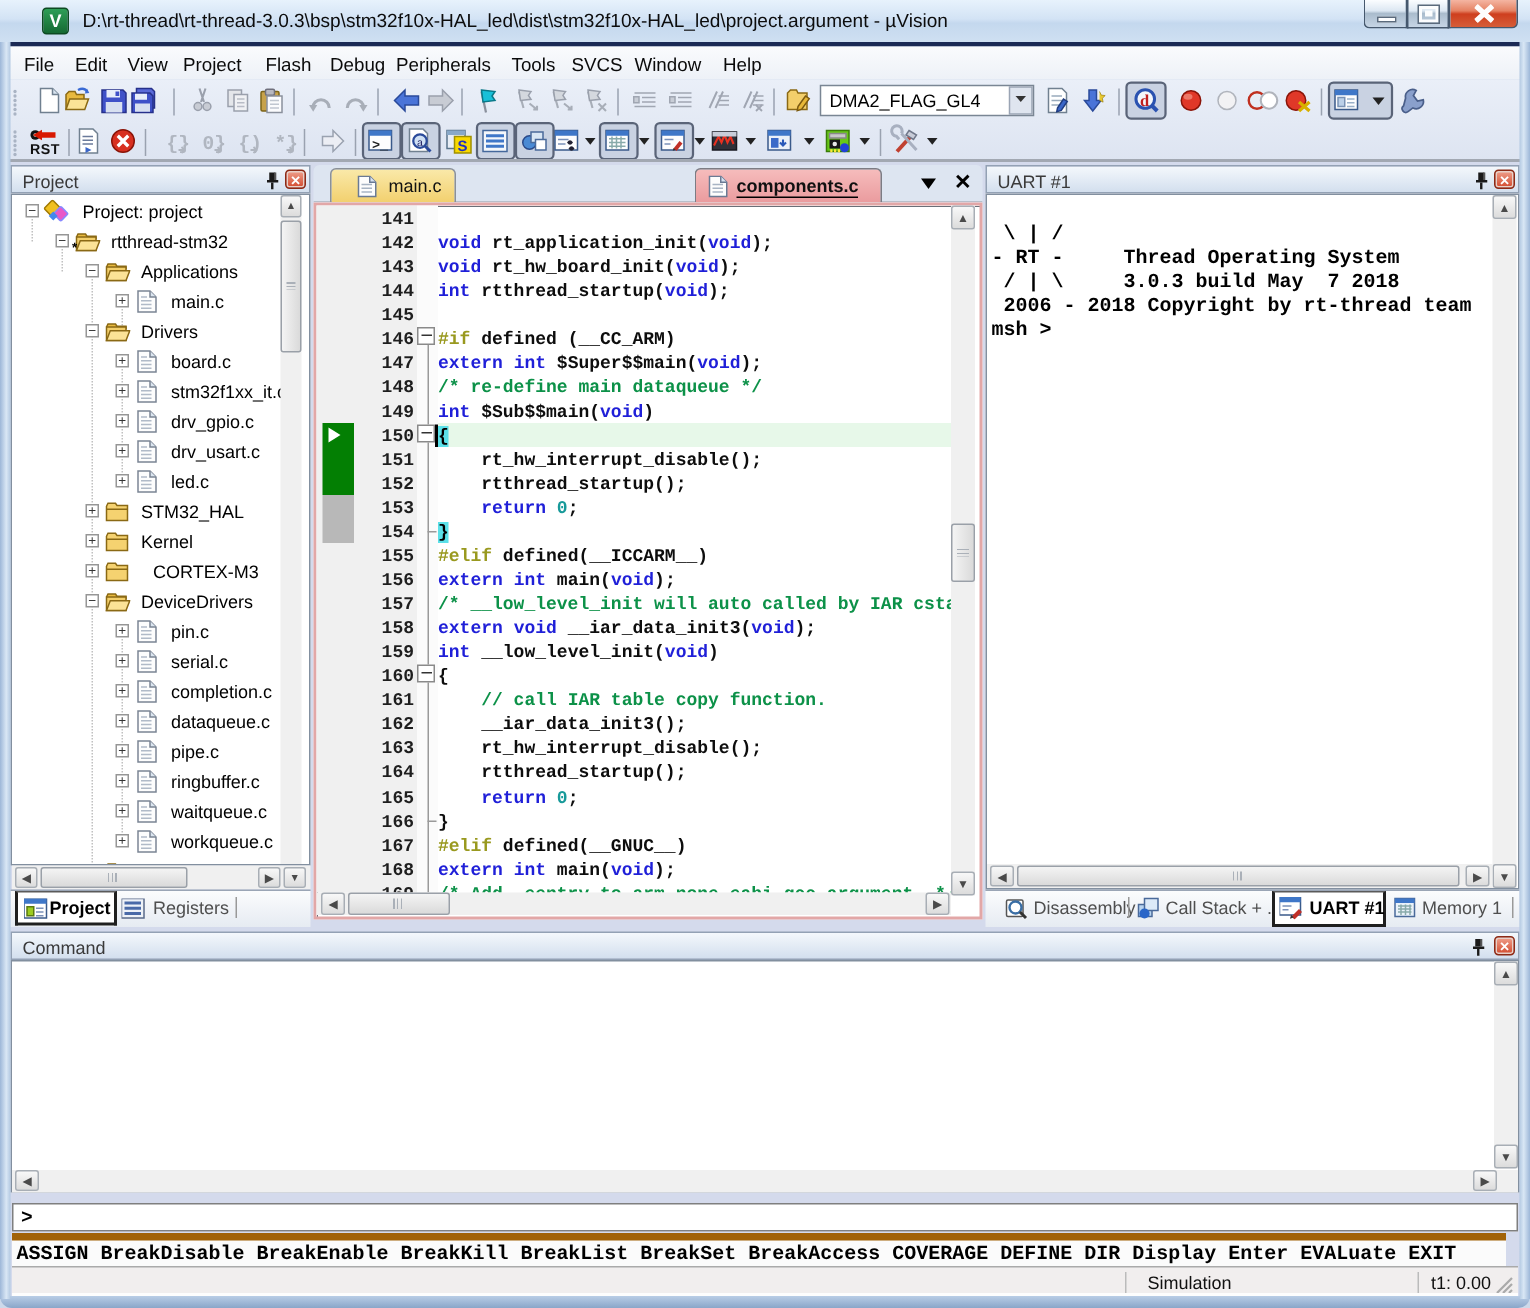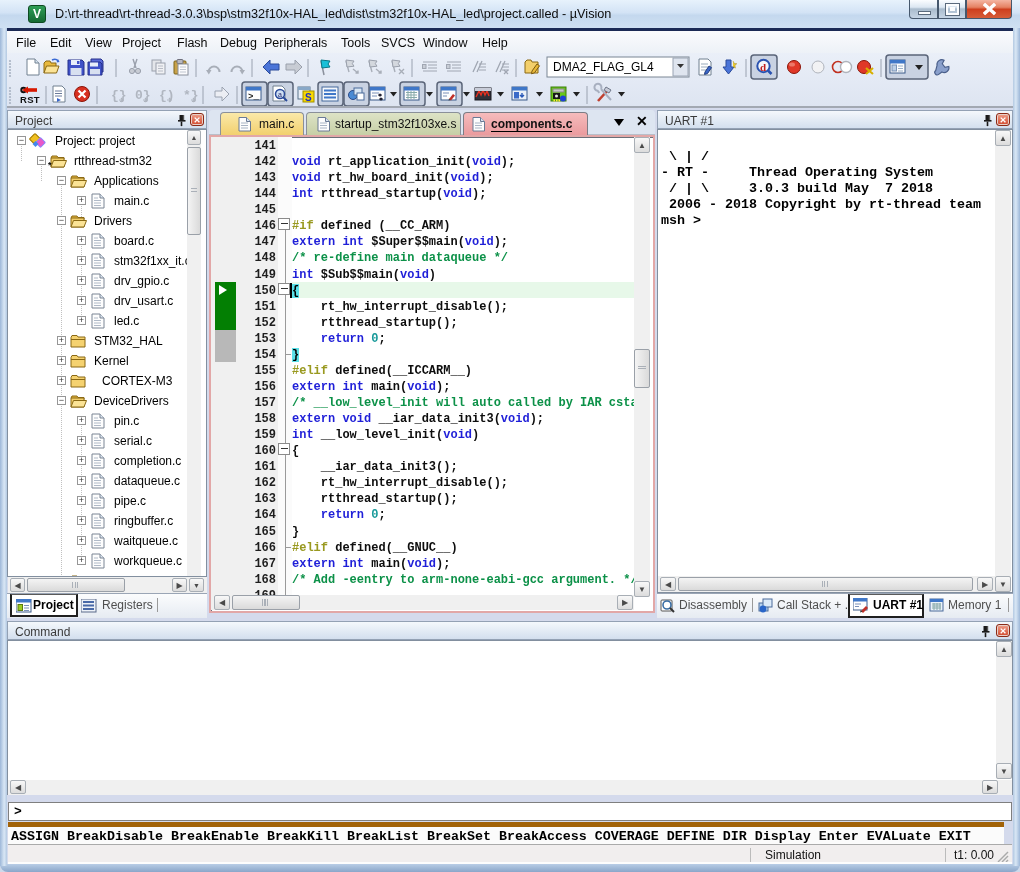--- a/index.html
+++ b/index.html
@@ -74,21 +74,21 @@
 #cmdbtns{left:8px;top:822px;width:996px;height:22px;background:#fbfbfb;border-top:5px solid #a16207}
 #statusbar{left:8px;top:844px;width:1004px;height:20px;background:#f1eeee;border-top:1px solid #aaa;font-size:12px;color:#111}
 #botframe{left:0;top:864px;width:1020px;height:8px;background:linear-gradient(#b9cde6,#8aa6c9);border-radius:0 0 9px 9px}#whitestrip{left:8px;top:862px;width:1004px;height:3px;background:#fdfdfd}
 #lframe{left:0;top:28px;width:7px;height:838px;background:linear-gradient(90deg,#9db7d8,#d9e7f5 60%,#b3c9e2)}
 #rframe{left:1013px;top:28px;width:7px;height:838px;background:linear-gradient(90deg,#b3c9e2,#d9e7f5 40%,#9db7d8)}
 </style></head>
 <body>
 <div class="abs" id="dock"></div>
 <div class="abs" id="titlebar"></div>
 <div class="abs" id="appicon">V</div>
-<div class="abs" id="titletext">D:\rt-thread\rt-thread-3.0.3\bsp\stm32f10x-HAL_led\dist\stm32f10x-HAL_led\project.called - µVision</div>
+<div class="abs" id="titletext">D:\rt-thread\rt-thread-3.0.3\bsp\stm32f10x-HAL_led\dist\stm32f10x-HAL_led\project.argument - µVision</div>
 <div class="abs wbtn" id="btnmin">
     <div style="position:absolute;left:8px;top:11px;width:13px;height:4px;background:#fcfdfe;border:1px solid #5a6a7c"></div>
   </div>
 <div class="abs wbtn" id="btnmax">
     <div style="position:absolute;left:7px;top:4px;width:13px;height:11px;border:2px solid #fcfdfe;outline:1px solid #5a6a7c;background:transparent">
       <div style="position:absolute;left:2px;top:1px;width:5px;height:4px;border:2px solid #fcfdfe"></div>
     </div>
   </div>
 <div class="abs wbtn" id="btnclose"><svg width="46" height="19">
       <path d="M17 4 L28 14 M28 4 L17 14" stroke="#fff" stroke-width="3.4"></path>
@@ -782,32 +782,20 @@
         <svg width="14" height="15" style="position:absolute;left:17px;top:4px">
           <path d="M1 0.5 L8.5 0.5 12.5 4.5 12.5 14 1 14 z" fill="#fdfdfd" stroke="#6a7a94"></path>
           <path d="M8.5 0.5 L8.5 4.5 12.5 4.5" fill="#d8e2f0" stroke="#6a7a94"></path>
           <g stroke="#a8b4c4">
             <line x1="3" y1="6" x2="10" y2="6"></line>
             <line x1="3" y1="8.5" x2="10" y2="8.5"></line>
             <line x1="3" y1="11" x2="10" y2="11"></line>
           </g>
         </svg>
         <span style="position:absolute;left:38px;top:4px">main.c</span>
-      </div>
- <div class="etab" style="left:97px;width:155px;background:linear-gradient(#dde3c6,#c6cfa6)">
-        <svg width="14" height="15" style="position:absolute;left:10px;top:4px">
-          <path d="M1 0.5 L8.5 0.5 12.5 4.5 12.5 14 1 14 z" fill="#fdfdfd" stroke="#6a7a94"></path>
-          <path d="M8.5 0.5 L8.5 4.5 12.5 4.5" fill="#d8e2f0" stroke="#6a7a94"></path>
-          <g stroke="#a8b4c4">
-            <line x1="3" y1="6" x2="10" y2="6"></line>
-            <line x1="3" y1="8.5" x2="10" y2="8.5"></line>
-            <line x1="3" y1="11" x2="10" y2="11"></line>
-          </g>
-        </svg>
-        <span style="position:absolute;left:28px;top:4px">startup_stm32f103xe.s</span>
       </div>
  <div class="etab" style="left:254px;width:125px;background:linear-gradient(#f6bcbc,#ea9b9e);border-color:#7c7c84">
         <svg width="14" height="15" style="position:absolute;left:8px;top:4px">
           <path d="M1 0.5 L8.5 0.5 12.5 4.5 12.5 14 1 14 z" fill="#fdfdfd" stroke="#6a7a94"></path>
           <path d="M8.5 0.5 L8.5 4.5 12.5 4.5" fill="#d8e2f0" stroke="#6a7a94"></path>
           <g stroke="#a8b4c4">
             <line x1="3" y1="6" x2="10" y2="6"></line>
             <line x1="3" y1="8.5" x2="10" y2="8.5"></line>
             <line x1="3" y1="11" x2="10" y2="11"></line>
           </g>
@@ -866,20 +854,21 @@
     rt_hw_interrupt_disable();
     rtthread_startup();
     <span class="k">return</span> <span class="n">0</span>;
 <mark>}</mark>
 <span class="p">#elif</span> defined(__ICCARM__)
 <span class="k">extern</span> <span class="k">int</span> main(<span class="k">void</span>);
 <span class="c">/* __low_level_init will auto called by IAR cstartup */</span>
 <span class="k">extern</span> <span class="k">void</span> __iar_data_init3(<span class="k">void</span>);
 <span class="k">int</span> __low_level_init(<span class="k">void</span>)
 {
+    <span class="c">// call IAR table copy function.</span>
     __iar_data_init3();
     rt_hw_interrupt_disable();
     rtthread_startup();
     <span class="k">return</span> <span class="n">0</span>;
 }
 <span class="p">#elif</span> defined(__GNUC__)
 <span class="k">extern</span> <span class="k">int</span> main(<span class="k">void</span>);
 <span class="c">/* Add -eentry to arm-none-eabi-gcc argument. */</span></pre>
   <div id="foldline"></div>
   <div class="fbox" style="top:81px"></div>
@@ -922,21 +911,21 @@
 <div class="sb" style="position:absolute;left:338px;top:20px;width:16px;height:462px">
       <div class="sbtn" style="left:0;top:0;width:16px;height:16px;font-size:8px;line-height:15px">▲</div>
       <div class="sbtn" style="left:0;top:446px;width:16px;height:16px;font-size:8px;line-height:15px">▼</div>
     </div>
 <div class="sb" style="position:absolute;left:1px;top:466px;width:337px;height:16px">
       <div class="sbtn" style="left:2px;top:1px;width:16px;height:14px;font-size:8px;line-height:13px">◀</div>
       <div class="sthumbh" style="left:20px;top:1px;width:295px;height:14px"></div>
       <div class="sbtn" style="left:319px;top:1px;width:16px;height:14px;font-size:8px;line-height:13px">▶</div>
     </div>
 <div class="btabbar" style="left:0px;top:483px;width:356px;height:25px">
-<div class="btab" style="left:2px;top:2px;width:88px;height:21px">
+<div class="btab" style="left:12px;top:2px;width:88px;height:21px">
         <svg width="16" height="15" style="position:absolute;left:1px;top:2px">
           <rect x="1" y="2" width="11" height="11" rx="1" fill="#fff" stroke="#555"></rect>
           <circle cx="7" cy="7" r="4" fill="none" stroke="#3a6ea5" stroke-width="1.6"></circle>
           <line x1="10" y1="10" x2="14" y2="14" stroke="#333" stroke-width="2"></line>
         </svg>
         <span style="position:absolute;left:20px;top:2px">Disassembly</span>
       </div>
 <div style="position:absolute;left:95px;top:4px;width:1px;height:14px;background:#999"></div>
 <div class="btab" style="left:100px;top:2px;width:90px;height:21px">
         <svg width="16" height="15" style="position:absolute;left:1px;top:2px">

